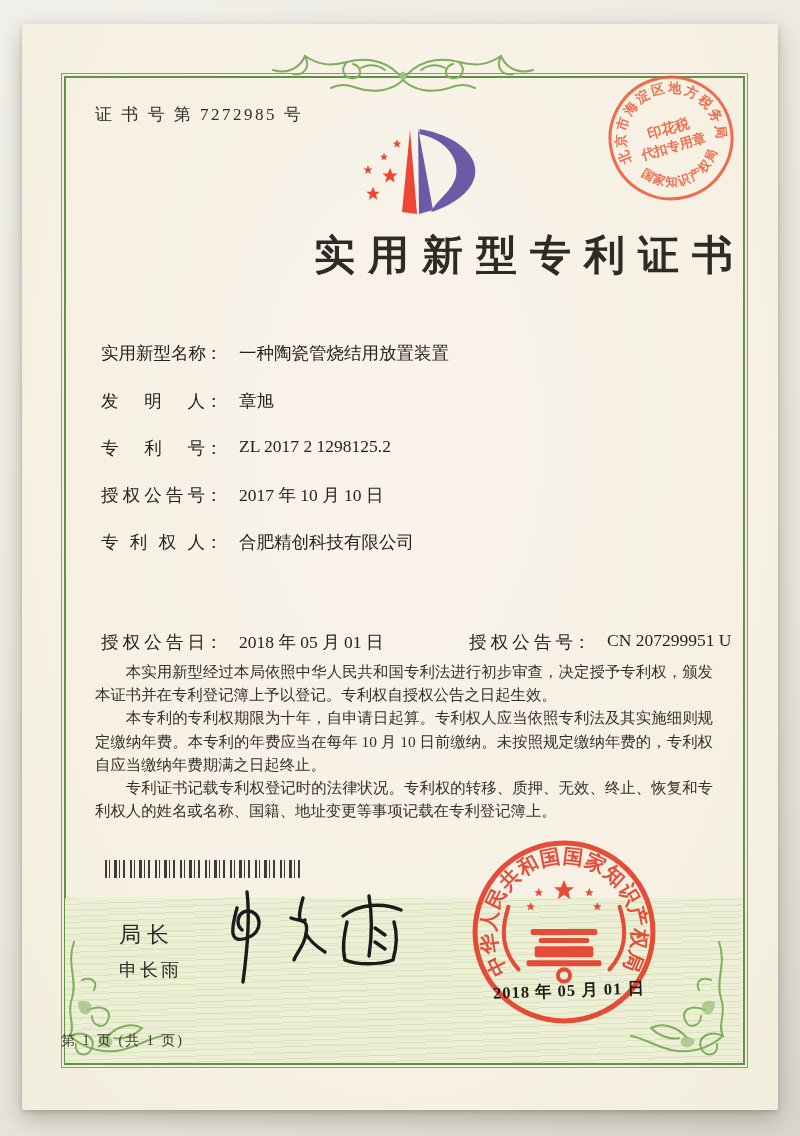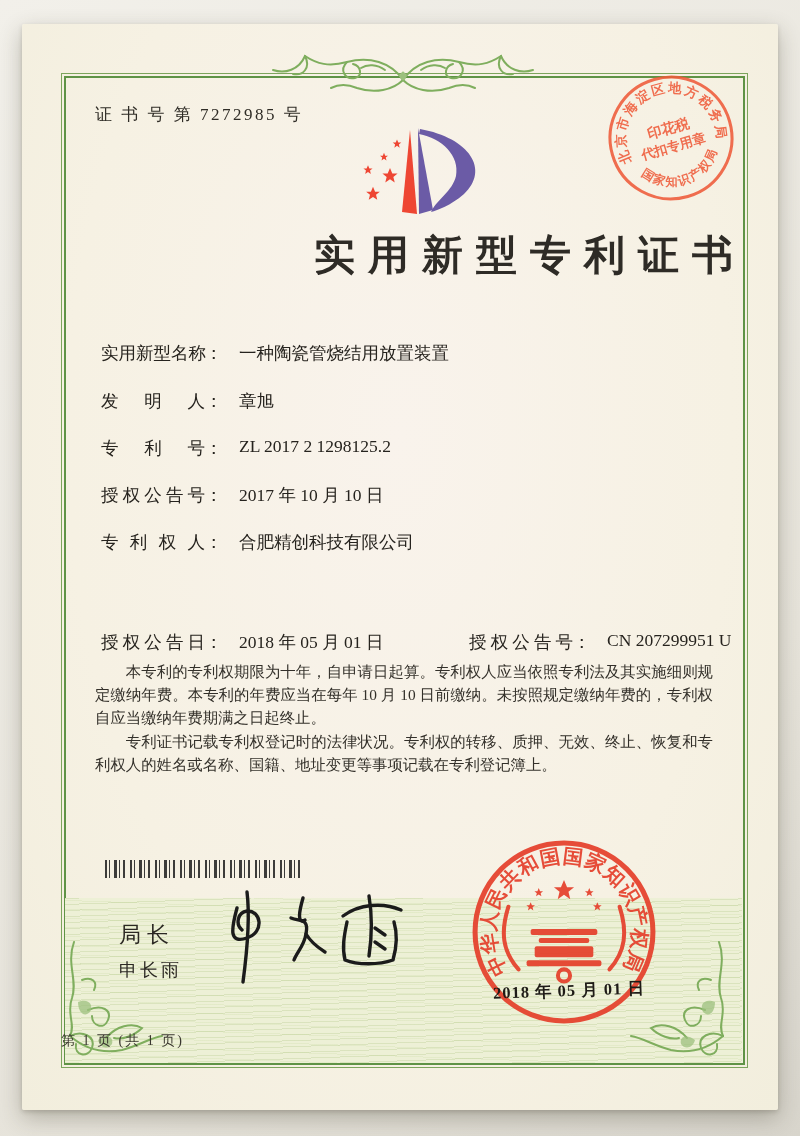--- a/index.html
+++ b/index.html
@@ -158,20 +158,21 @@
       <span class="lbl">专利权人</span><span class="colon">：</span><span class="val">合肥精创科技有限公司</span>
     </div>
     <div class="row" style="top:606px">
       <span class="lbl">授权公告日</span><span class="colon">：</span><span class="val">2018 年 05 月 01 日</span>
       <span class="grant2">
         <span class="lbl">授权公告号</span><span class="colon">：</span><span class="val">CN 207299951 U</span>
       </span>
     </div>
 
     <div class="body-text">
+      <p>本实用新型经过本局依照中华人民共和国专利法进行初步审查，决定授予专利权，颁发本证书并在专利登记簿上予以登记。专利权自授权公告之日起生效。</p>
       <p>本专利的专利权期限为十年，自申请日起算。专利权人应当依照专利法及其实施细则规定缴纳年费。本专利的年费应当在每年 10 月 10 日前缴纳。未按照规定缴纳年费的，专利权自应当缴纳年费期满之日起终止。</p>
       <p>专利证书记载专利权登记时的法律状况。专利权的转移、质押、无效、终止、恢复和专利权人的姓名或名称、国籍、地址变更等事项记载在专利登记簿上。</p>
     </div>
 
     <div class="barcode"></div>
 
     <div class="signer-role">局长</div>
     <div class="signer-name">申长雨</div>
 
     <svg class="signature" width="210" height="110" viewBox="0 0 210 110">

